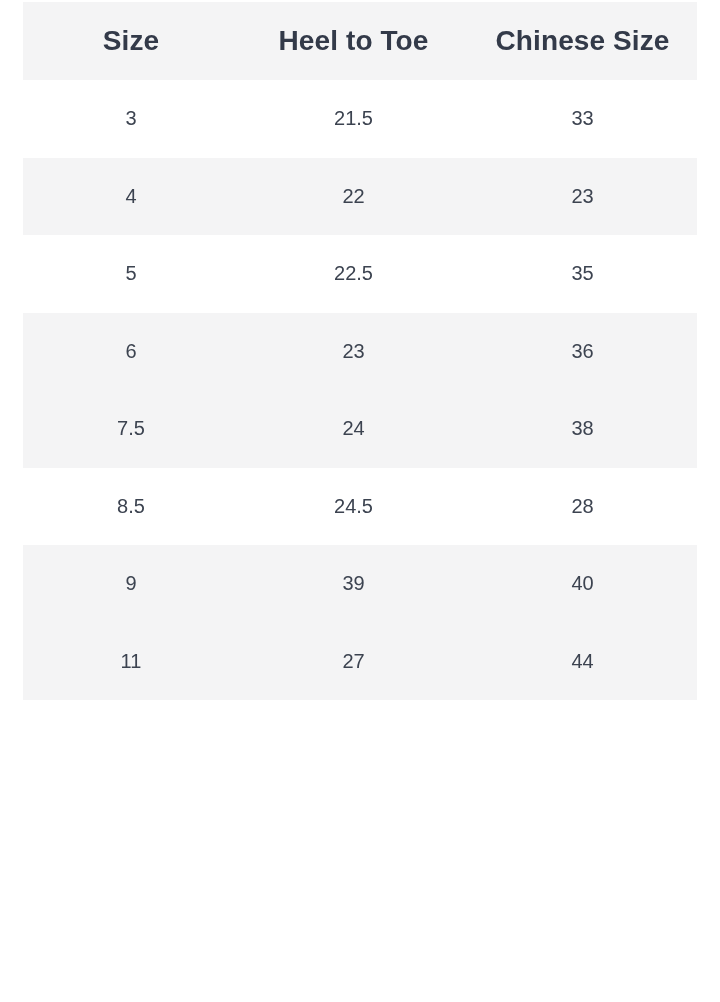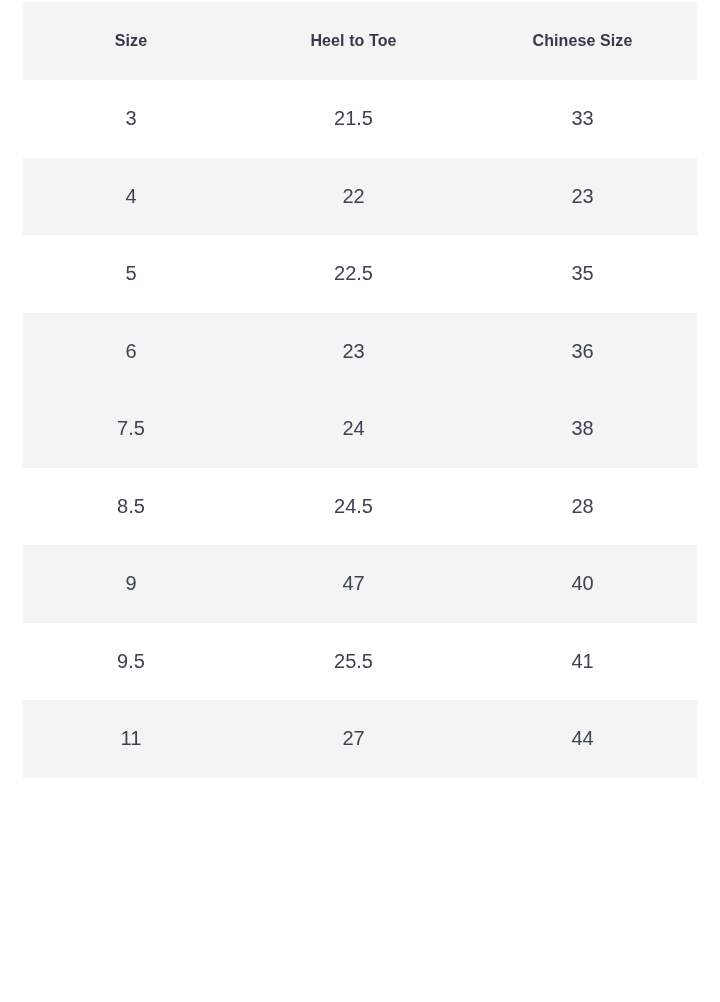--- a/index.html
+++ b/index.html
@@ -43,21 +43,21 @@
 
   table.size-table thead tr {
     background: #f4f4f5;
   }
 
   table.size-table thead th {
     height: 78px;
     padding: 0;
     text-align: center;
     vertical-align: middle;
-    font-size: 16px;
+    font-size: 28px;
     font-weight: 700;
     color: #333a49;
     letter-spacing: 0.1px;
     border: none;
   }
 
   table.size-table tbody tr {
     background: #ffffff;
   }
 
@@ -120,27 +120,22 @@
           <td>24</td>
           <td>38</td>
         </tr>
         <tr>
           <td>8.5</td>
           <td>24.5</td>
           <td>28</td>
         </tr>
         <tr class="alt">
           <td>9</td>
-          <td>47</td>
+          <td>39</td>
           <td>40</td>
-        </tr>
-        <tr>
-          <td>9.5</td>
-          <td>25.5</td>
-          <td>41</td>
         </tr>
         <tr class="alt">
           <td>11</td>
           <td>27</td>
           <td>44</td>
         </tr>
       </tbody>
     </table>
   </div>
 </div>

